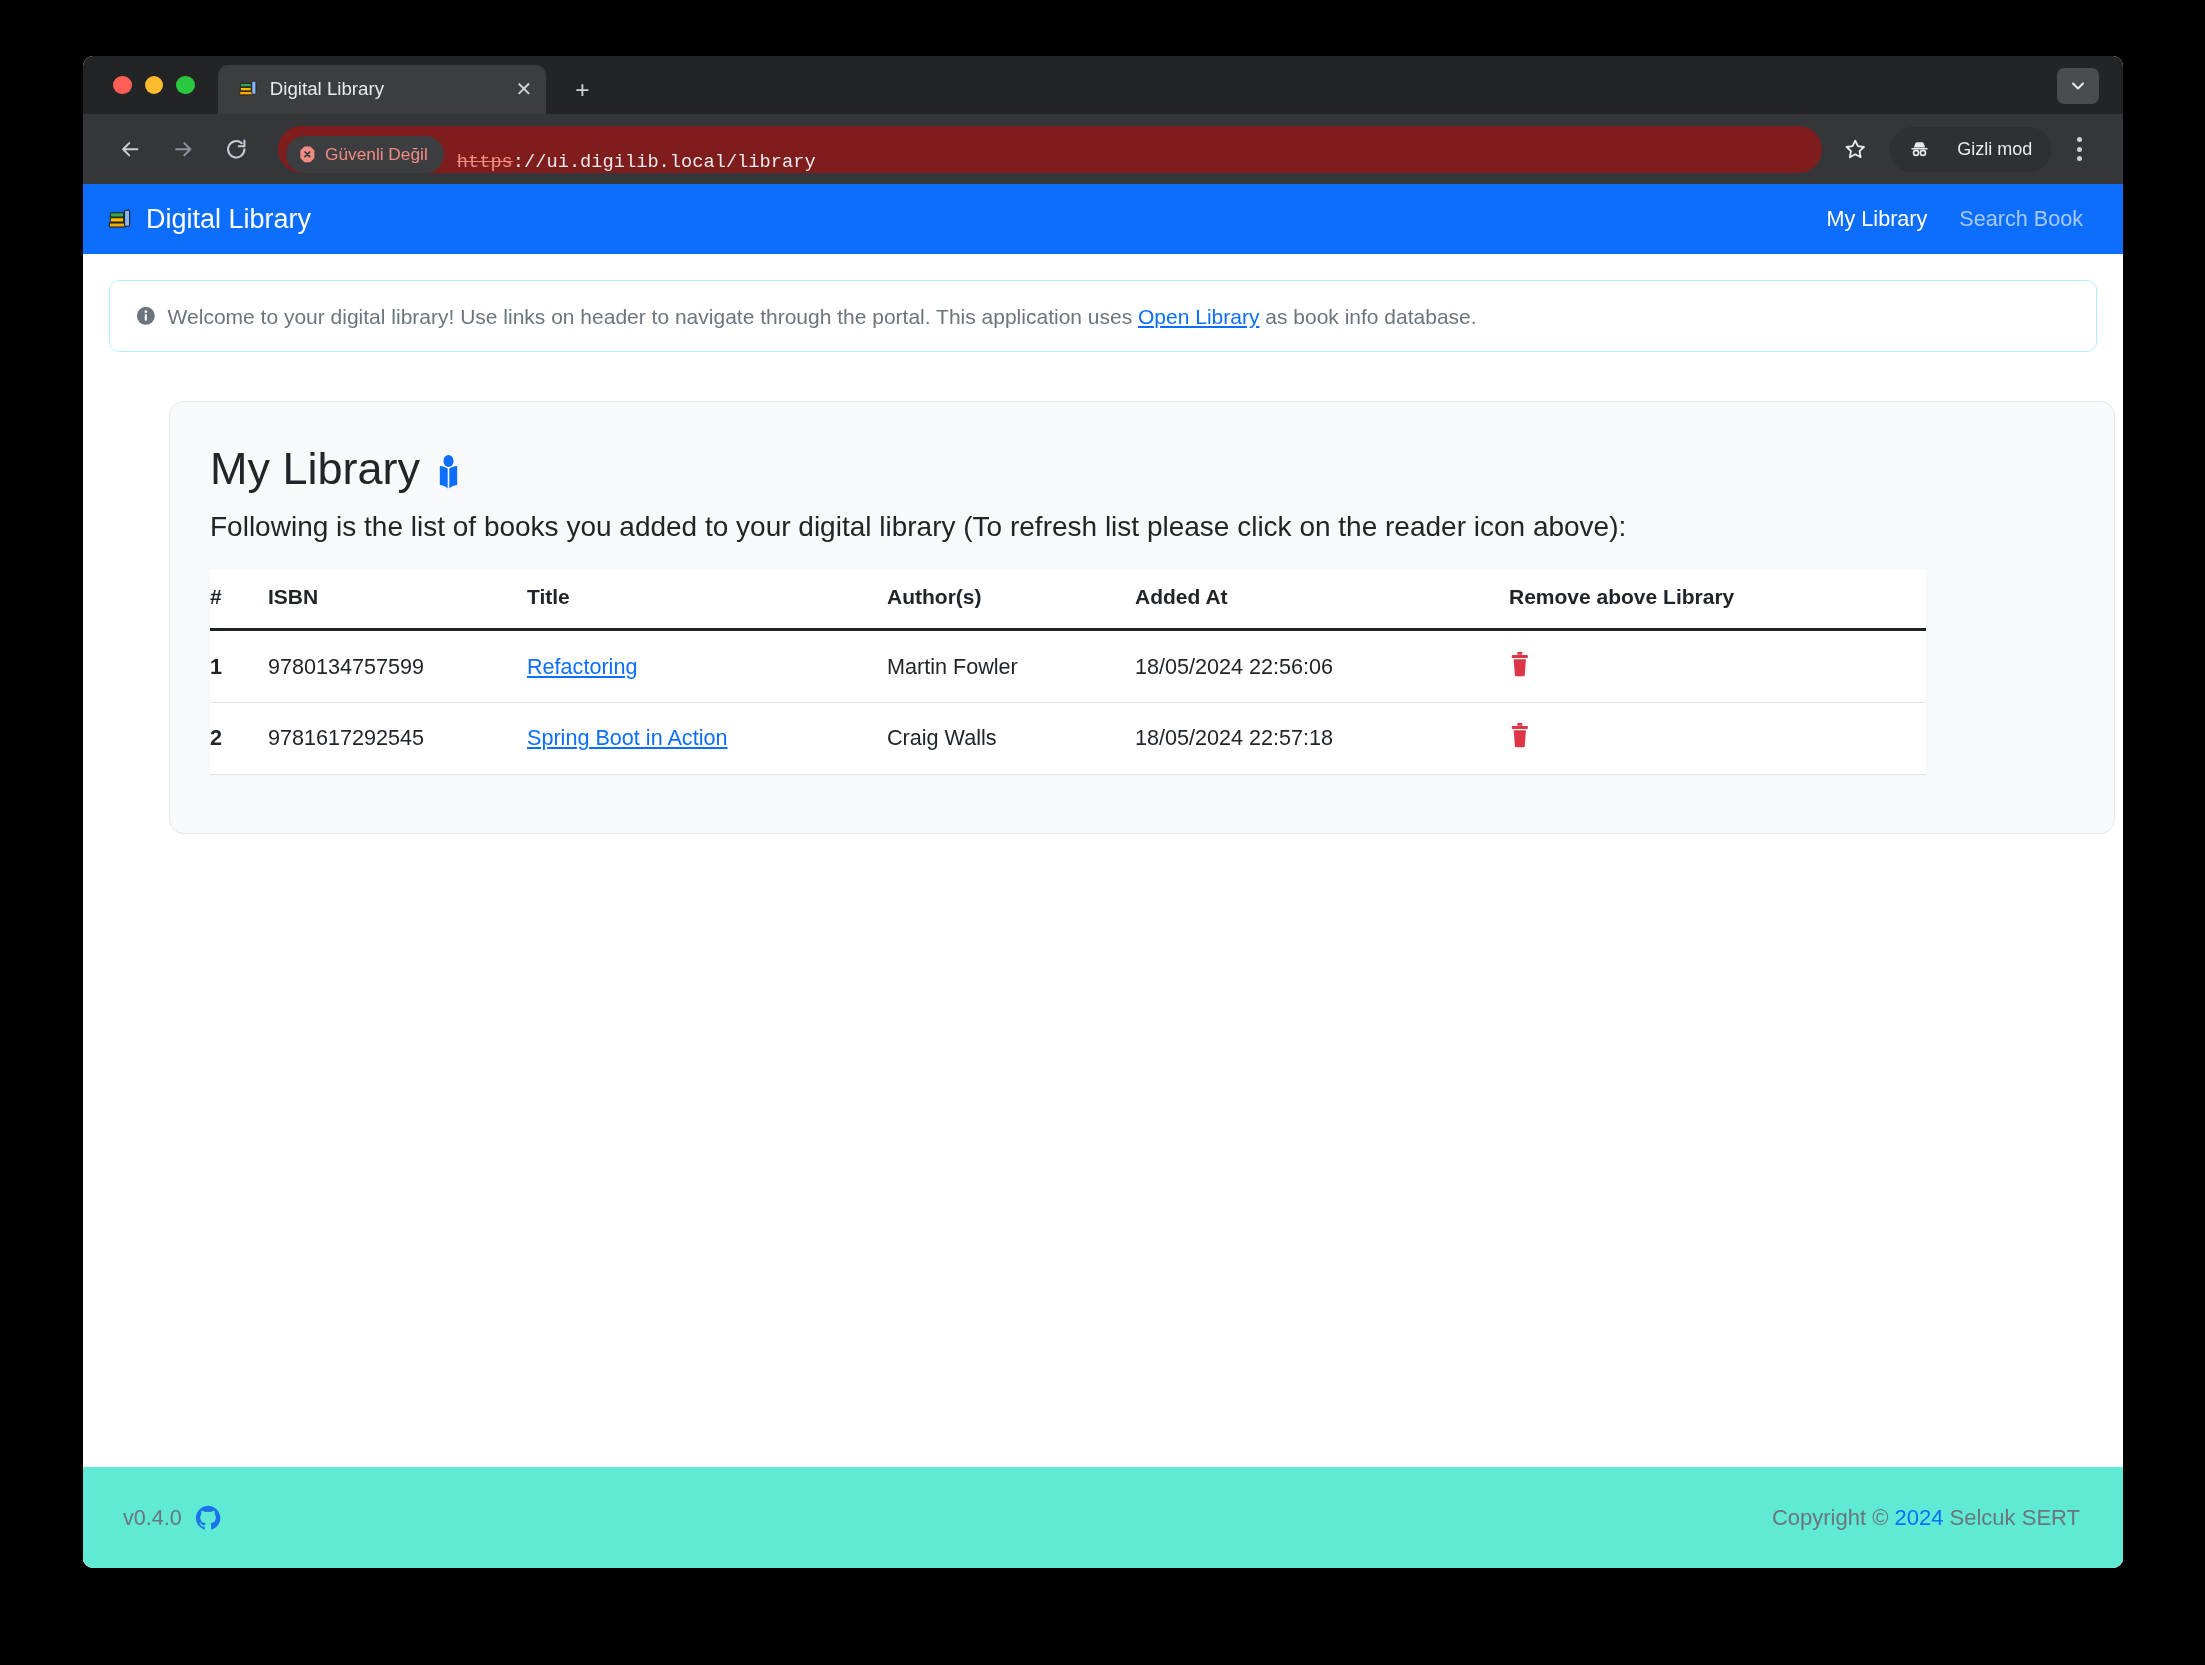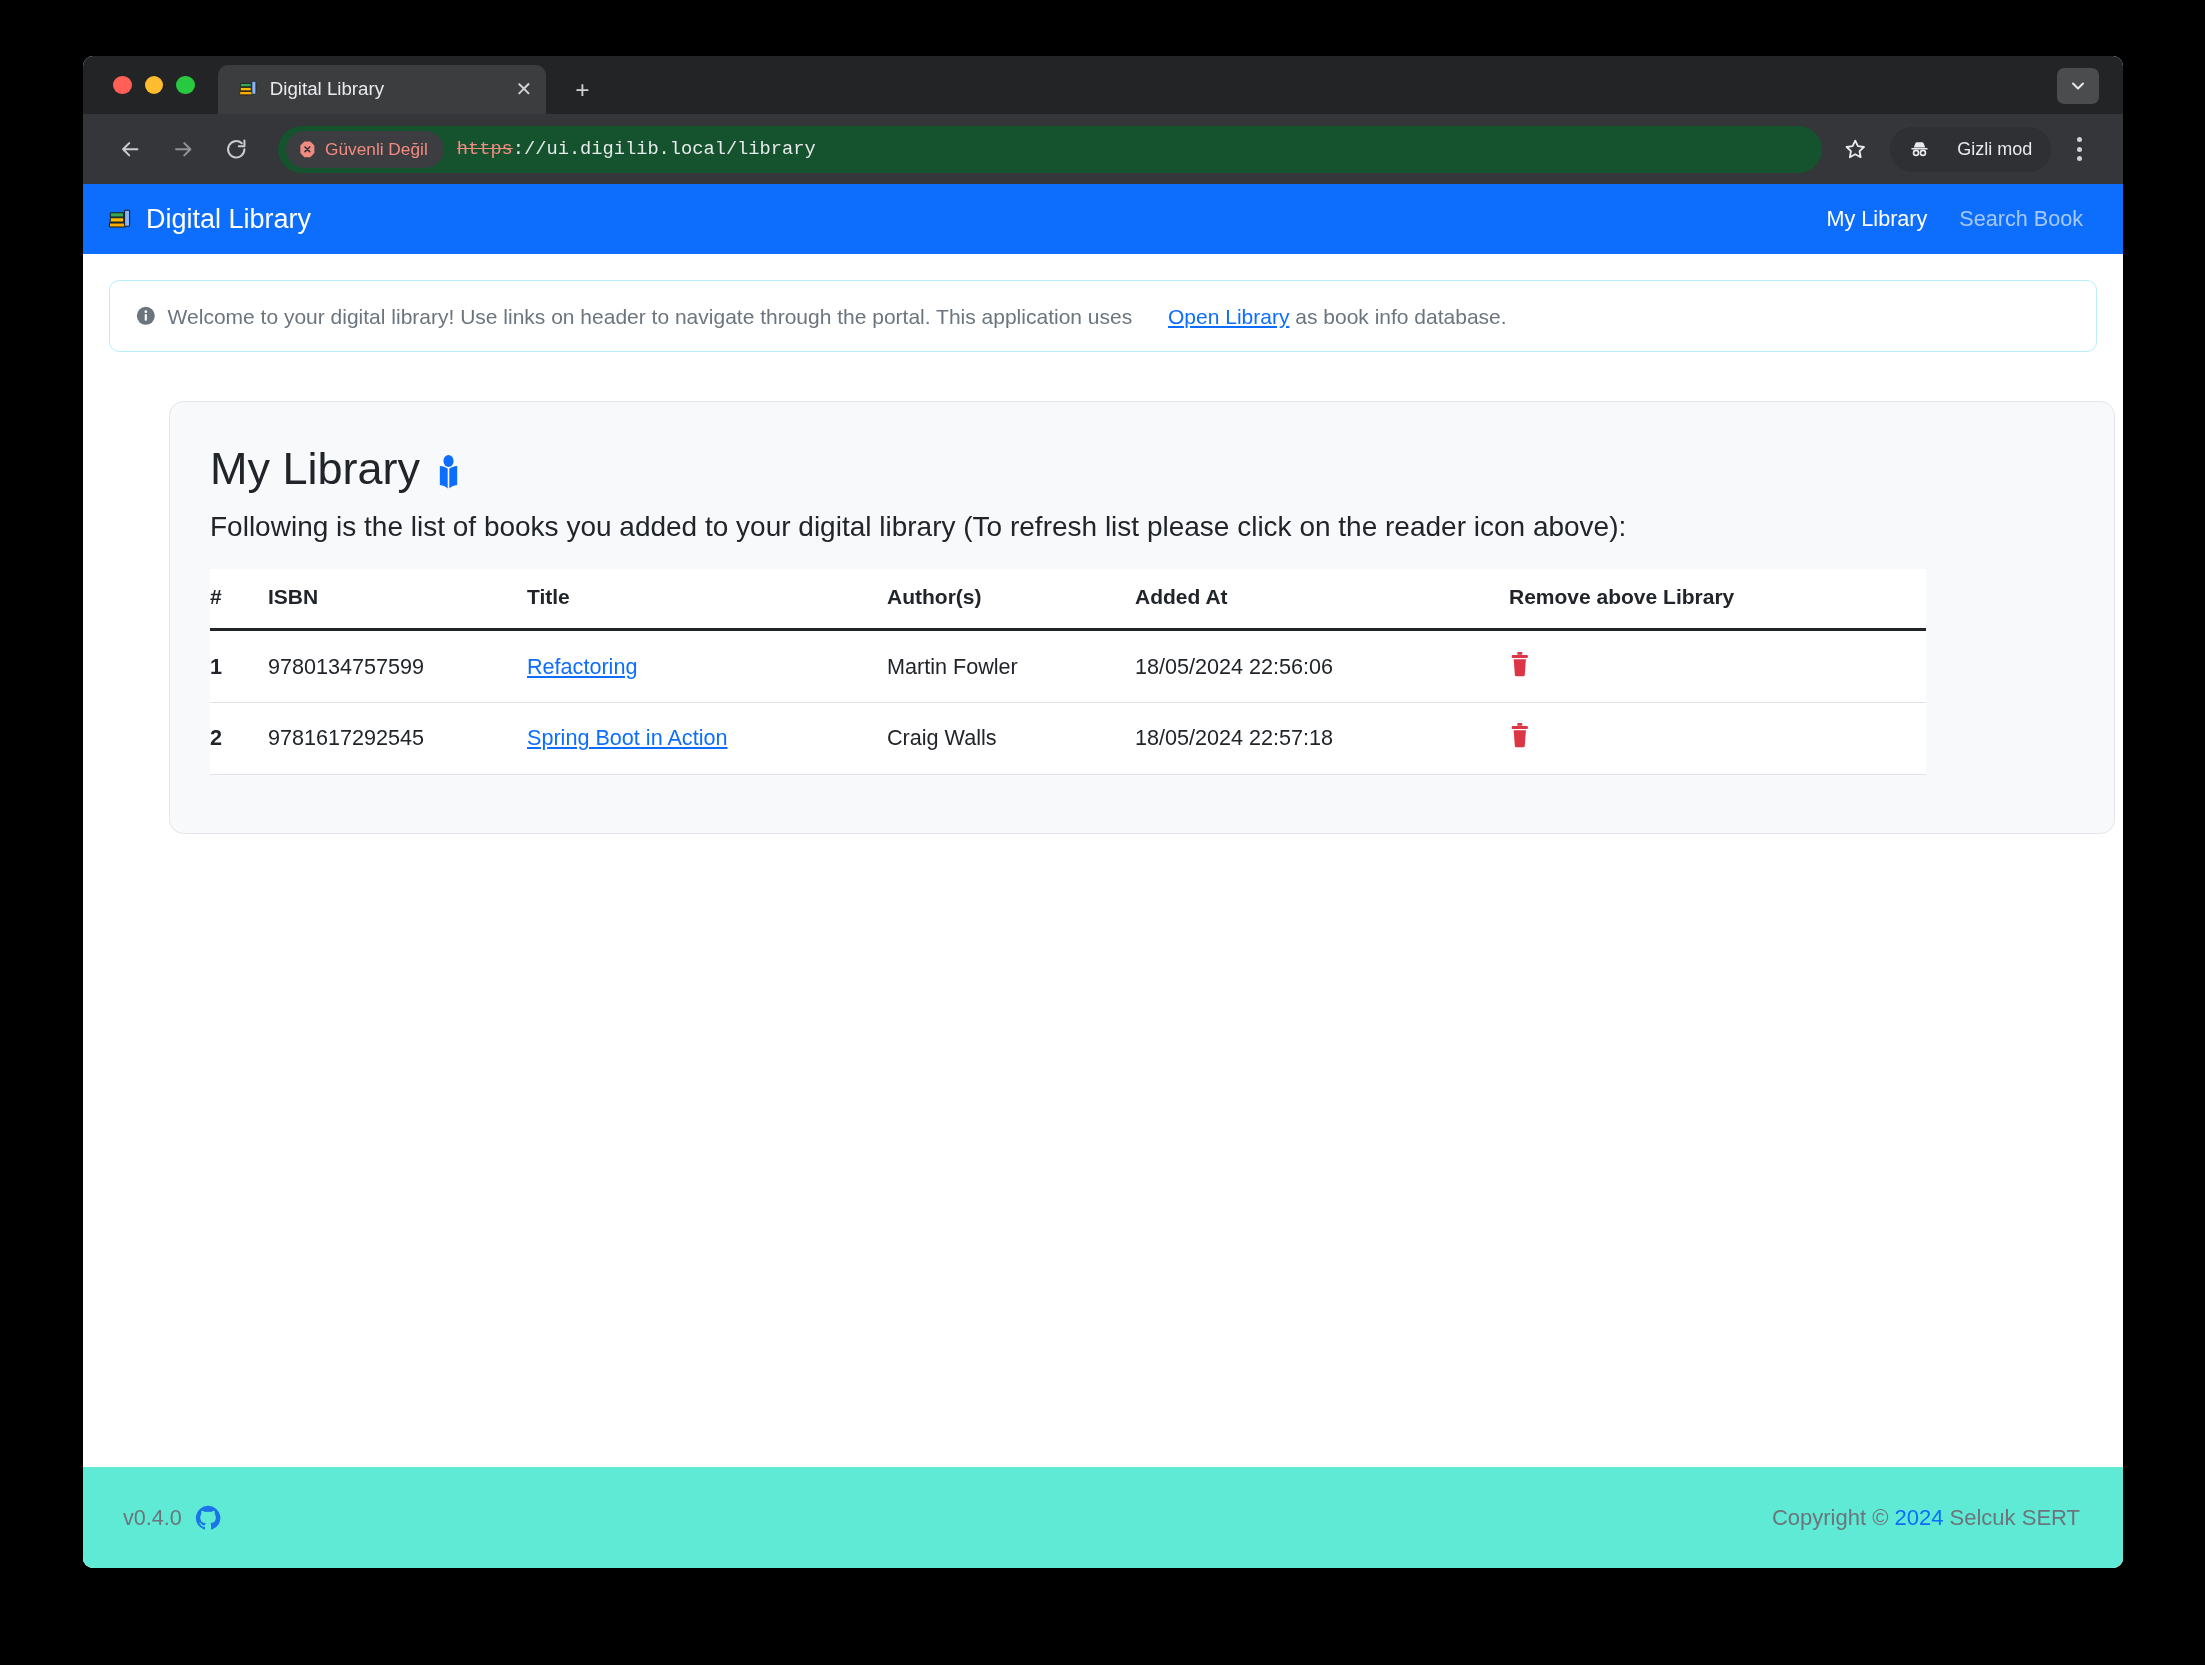--- a/index.html
+++ b/index.html
@@ -129,24 +129,24 @@
     display: flex;
     align-items: center;
     justify-content: center;
     margin-right: 13px;
     border-radius: 50%;
     flex: 0 0 auto;
   }
   .omnibox {
     flex: 1 1 auto;
     height: 47px;
-    background: #14532d;
+    background: #7f1d1d;
     border-radius: 24px;
     display: flex;
-    align-items: center;
+    align-items: flex-end;
     padding: 0 13px 0 8.6px;
     margin: 0 11.5px 0 8.6px;
     box-sizing: border-box;
     min-width: 0;
   }
   .notsecure-chip {
     display: flex;
     align-items: center;
     gap: 8.6px;
     background: #3c3d40;
@@ -268,21 +268,21 @@
     align-items: flex-start;
     gap: 11.5px;
     box-sizing: border-box;
   }
   .alert-icon { width: 21.6px; height: 21.6px; margin-top: 2.9px; flex: 0 0 auto; }
   .alert-text {
     font-size: 21px;
     color: #6c757d;
     line-height: 1.3;
   }
-  .alert-text a { color: #0d6efd; text-decoration: underline; margin-left: 30px; }
+  .alert-text a { color: #0d6efd; text-decoration: underline; }
 
   .card {
     margin: 49px 0 0 86px;
     width: 1946px;
     background: #f8f9fa;
     border: 1.4px solid #e3e6ea;
     border-radius: 14.4px;
     box-sizing: border-box;
     padding: 43px 40px 58px 40px;
   }

